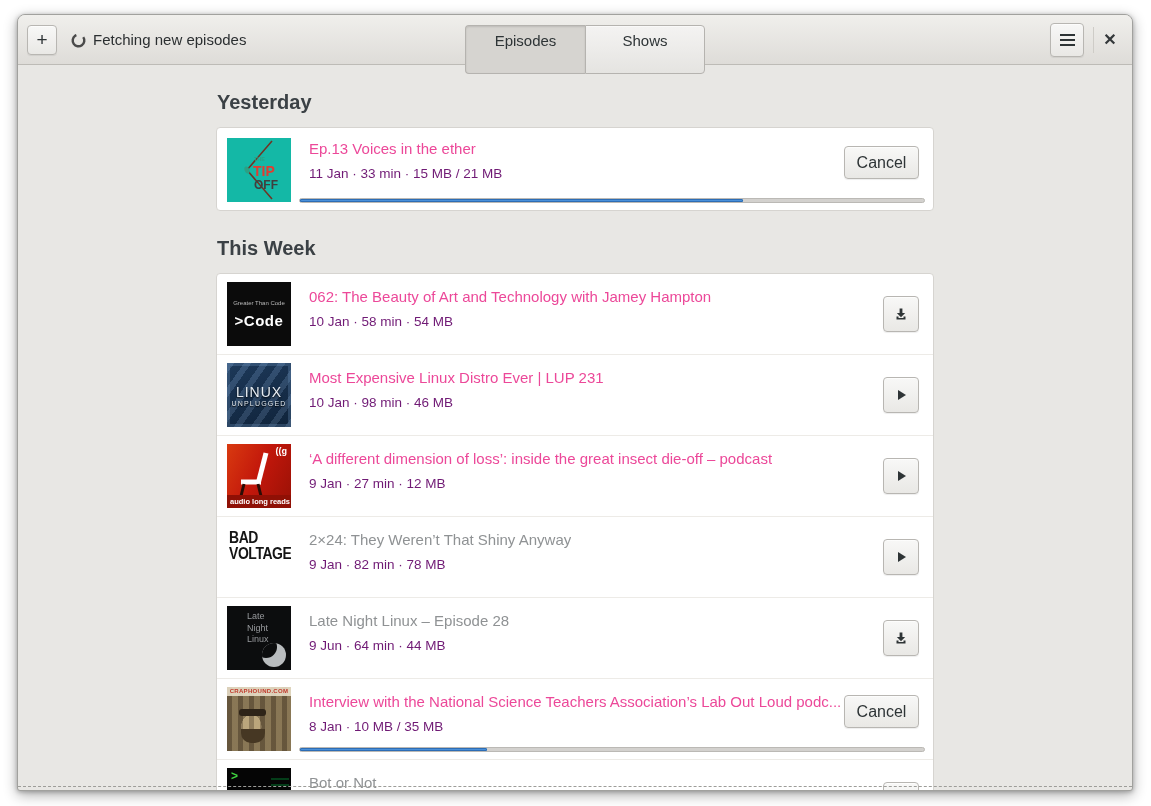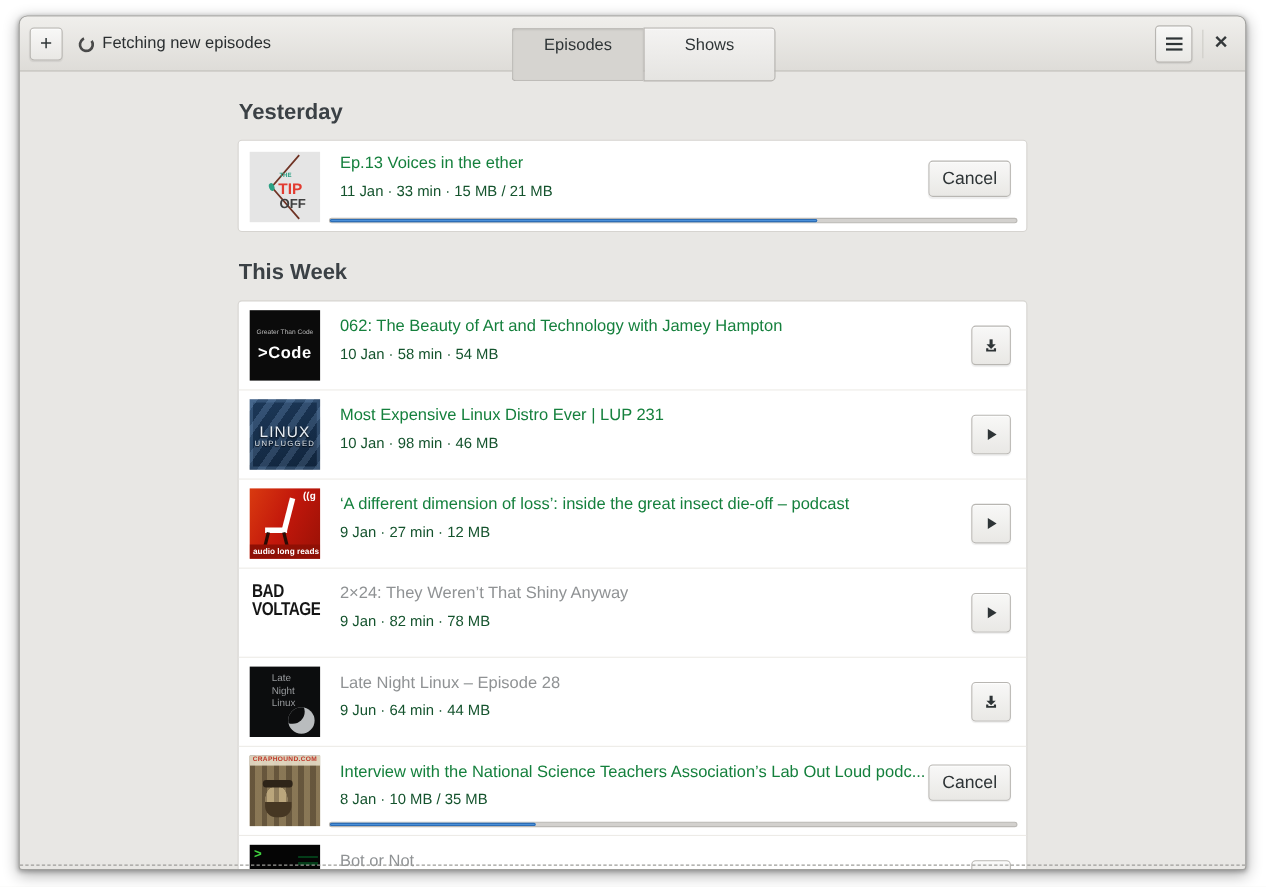--- a/index.html
+++ b/index.html
@@ -44,38 +44,38 @@
   .card { background:#fff; border:1px solid #d6d4d0; border-radius:4px; position:relative; }
   .card-yesterday { height:84px; margin-bottom:26px; }
   .bottom-dash { position:absolute; left:0; right:0; bottom:3px;
     border-top:1px dashed #9d9d99; }
 
   
   .row { position:relative; height:81px; border-bottom:1px solid #edebe7; }
   .row:last-child { border-bottom:none; }
   .logo { position:absolute; left:10px; top:8px; width:64px; height:64px; overflow:hidden; }
   .card-yesterday .logo { top:10px; }
-  .ep-title { position:absolute; left:92px; top:14px; font-size:15px; color:#15803d;
+  .ep-title { position:absolute; left:92px; top:14px; font-size:15px; color:#ec4899;
     white-space:nowrap; max-width:640px; overflow:hidden; }
   .card-yesterday .ep-title { top:12px; }
   .ep-title.played { color:#8f9294; }
-  .ep-meta { position:absolute; left:92px; top:40px; font-size:13.5px; color:#14532d;
+  .ep-meta { position:absolute; left:92px; top:40px; font-size:13.5px; color:#701a75;
     white-space:nowrap; }
   .card-yesterday .ep-meta { top:38px; }
   .text-btn { position:absolute; right:14px; top:16px; width:75px; height:33px; font-size:16px;margin-left:16px; }
   .card-yesterday .text-btn { top:18px; }
   .icon-btn { position:absolute; right:14px; top:22px; width:36px; height:36px;
     display:flex; align-items:center; justify-content:center; }
   .progress { position:absolute; left:82px; right:8px; bottom:7px; height:5px;
     background:#d3d1ce; border:1px solid #bbb9b5; border-radius:3px; }
   .progress .fill { height:100%; background:#4a90d9; border-radius:2px;
     box-shadow:inset 0 0 0 1px #2d6db5; }
 
   
-  .logo-tipoff { background:#e5e5e5;text-decoration:underline; }
+  .logo-tipoff { background:#14b8a6;text-decoration:underline; }
   .logo-gtc { background:#0b0b0b; display:flex; flex-direction:column;
     justify-content:center; align-items:center; gap:6px; }
   .gtc-small { font-size:6px; color:#b9b9b9; }
   .gtc-big { font-size:15px; font-weight:bold; color:#fff; letter-spacing:.5px; }
   .logo-lup { background:
     repeating-linear-gradient(125deg, rgba(255,255,255,.09) 0 6px, rgba(0,0,0,.18) 6px 14px),
     linear-gradient(160deg,#23456d,#132b47); display:flex; flex-direction:column;
     justify-content:center; align-items:center;
     box-shadow:inset 0 0 0 3px rgba(110,150,195,.28); }
   .lup-big { font-size:14px; color:#e9eff5; letter-spacing:1px; text-shadow:0 1px 2px #000; }

